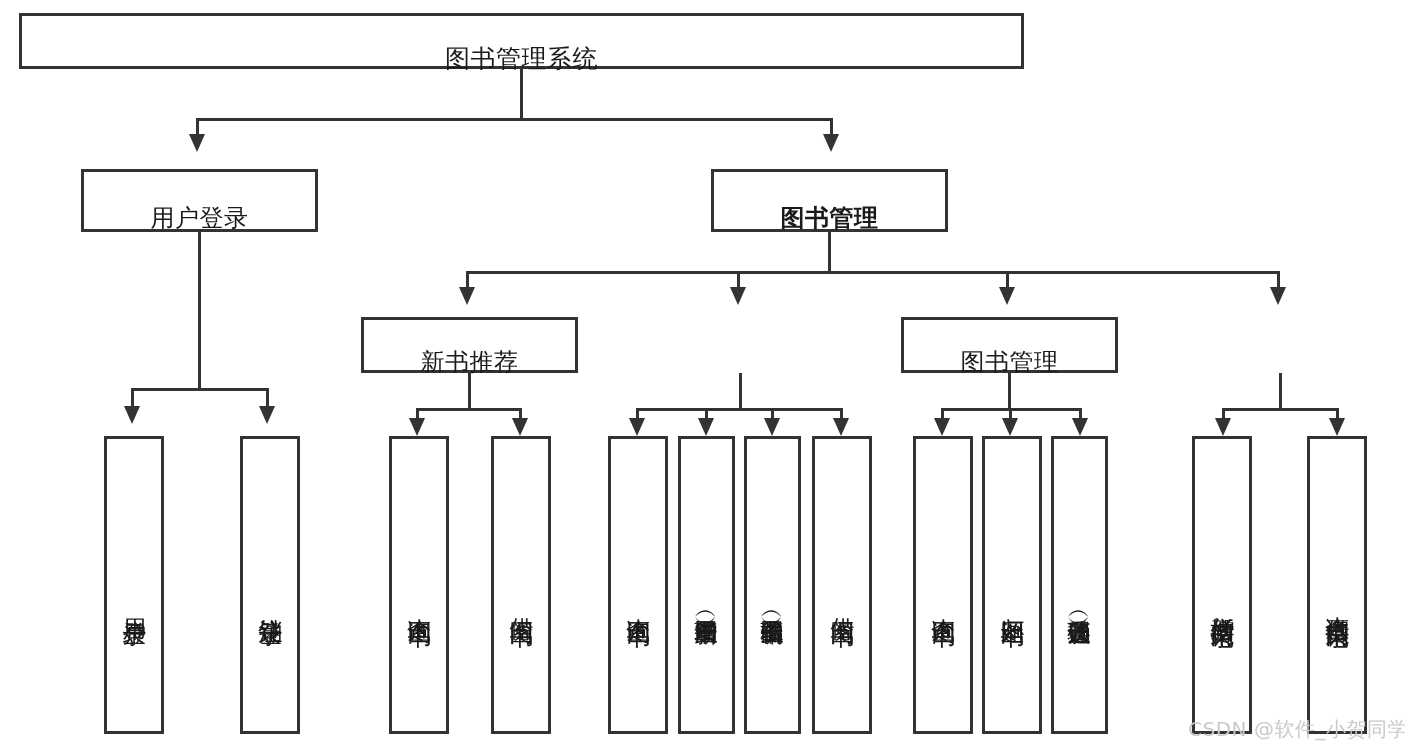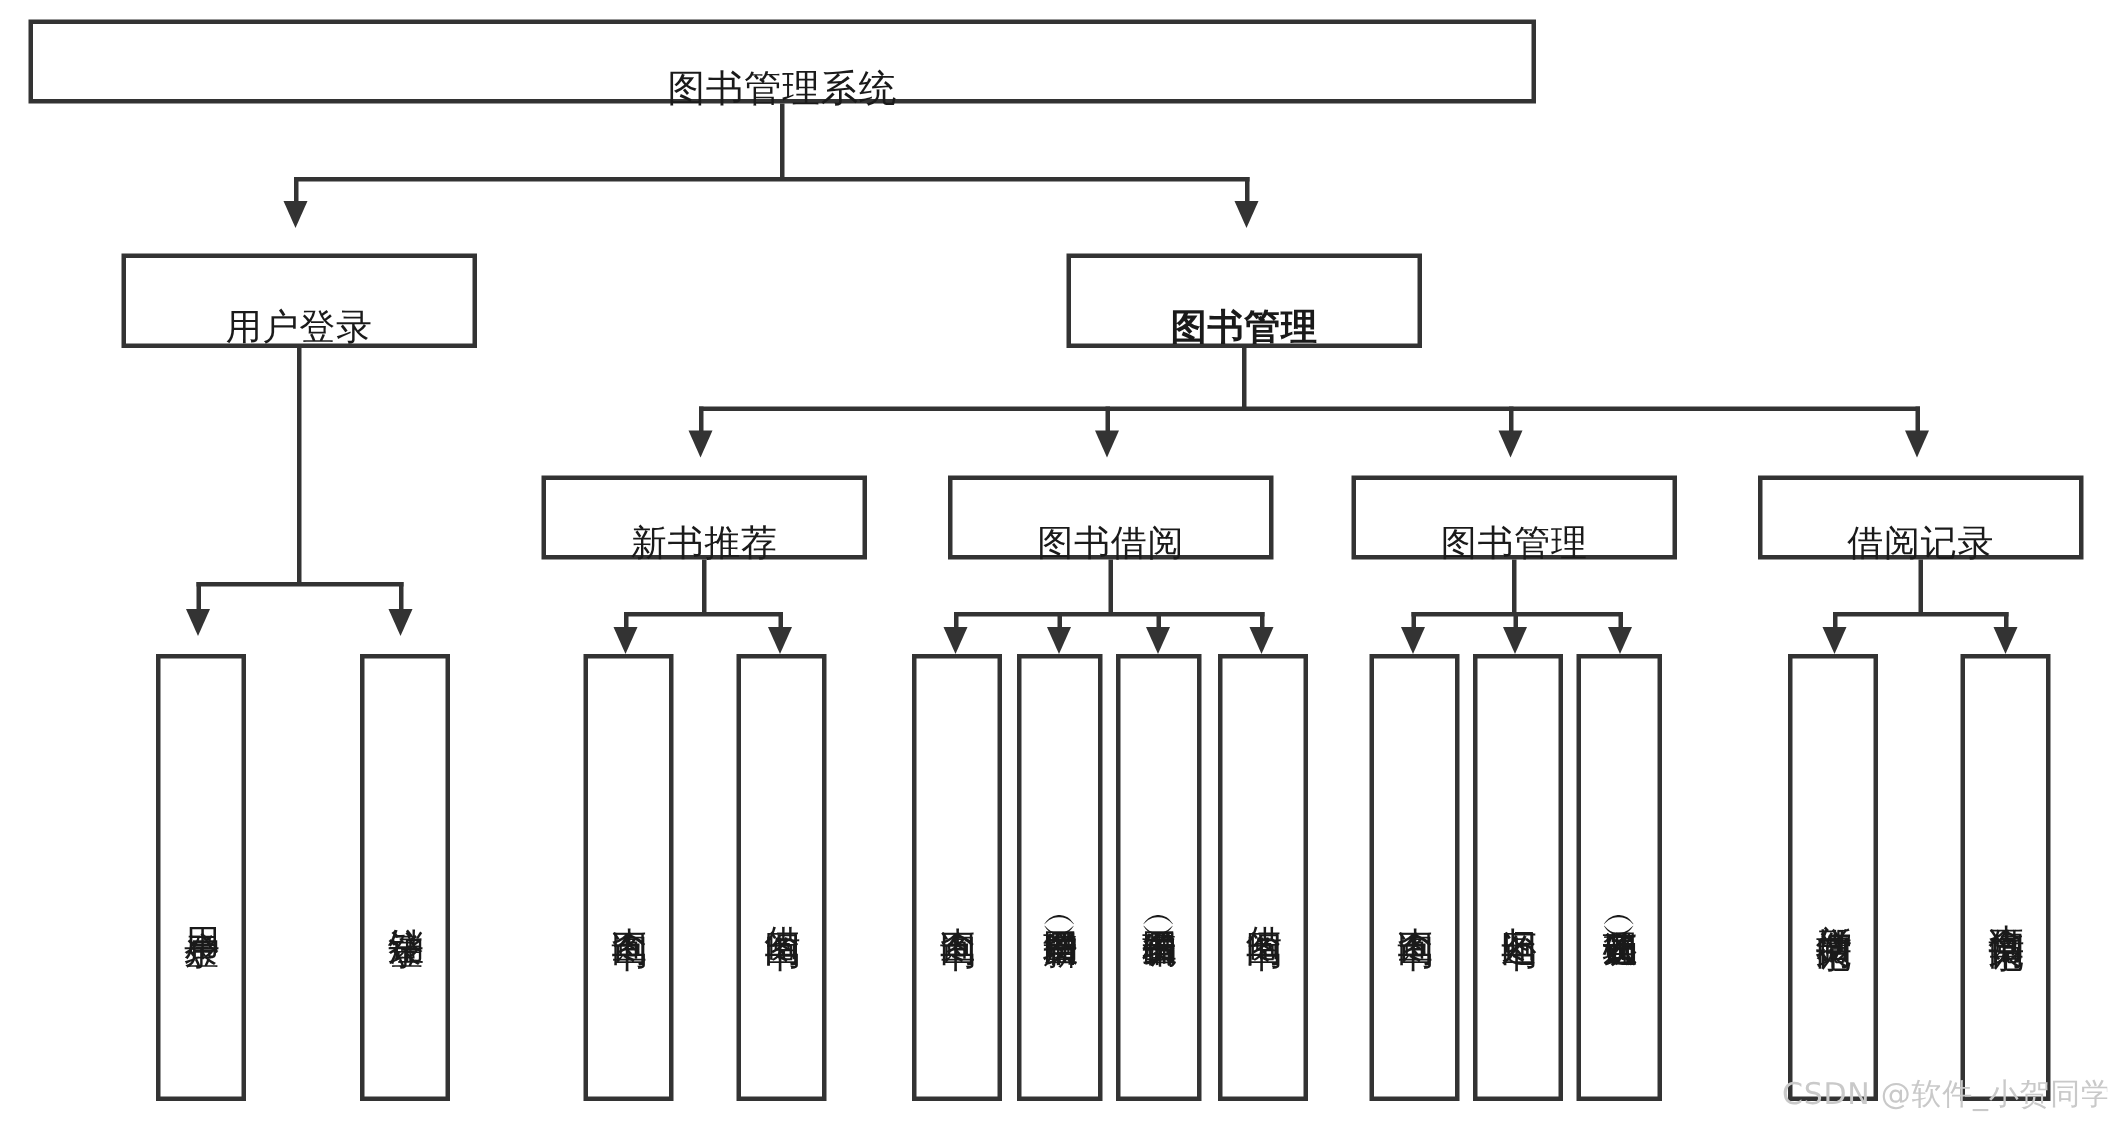--- a/index.html
+++ b/index.html
@@ -129,28 +129,22 @@
   <div class="vline" style="left:1006px; top:271px; height:18px;"></div>
   <div class="vline" style="left:1277px; top:271px; height:18px;"></div>
   <div class="arrow" style="left:459px; top:287px;"></div>
   <div class="arrow" style="left:730px; top:287px;"></div>
   <div class="arrow" style="left:999px; top:287px;"></div>
   <div class="arrow" style="left:1270px; top:287px;"></div>
 
   <div class="node branch" style="left:361px; top:317px; width:217px; height:56px;">
     <span class="label">新书推荐</span>
   </div>
-  <div class="node branch" style="left:632px; top:317px; width:217px; height:56px;">
-    <span class="label">图书借阅</span>
-  </div>
   <div class="node branch" style="left:901px; top:317px; width:217px; height:56px;">
     <span class="label">图书管理</span>
-  </div>
-  <div class="node branch" style="left:1172px; top:317px; width:217px; height:56px;">
-    <span class="label">借阅记录</span>
   </div>
 
   <div class="vline" style="left:468px; top:373px; height:36px;"></div>
   <div class="hline" style="left:416px; top:408px; width:106px;"></div>
   <div class="vline" style="left:416px; top:408px; height:12px;"></div>
   <div class="vline" style="left:519px; top:408px; height:12px;"></div>
   <div class="arrow" style="left:409px; top:418px;"></div>
   <div class="arrow" style="left:512px; top:418px;"></div>
 
   <div class="vline" style="left:739px; top:373px; height:36px;"></div>

